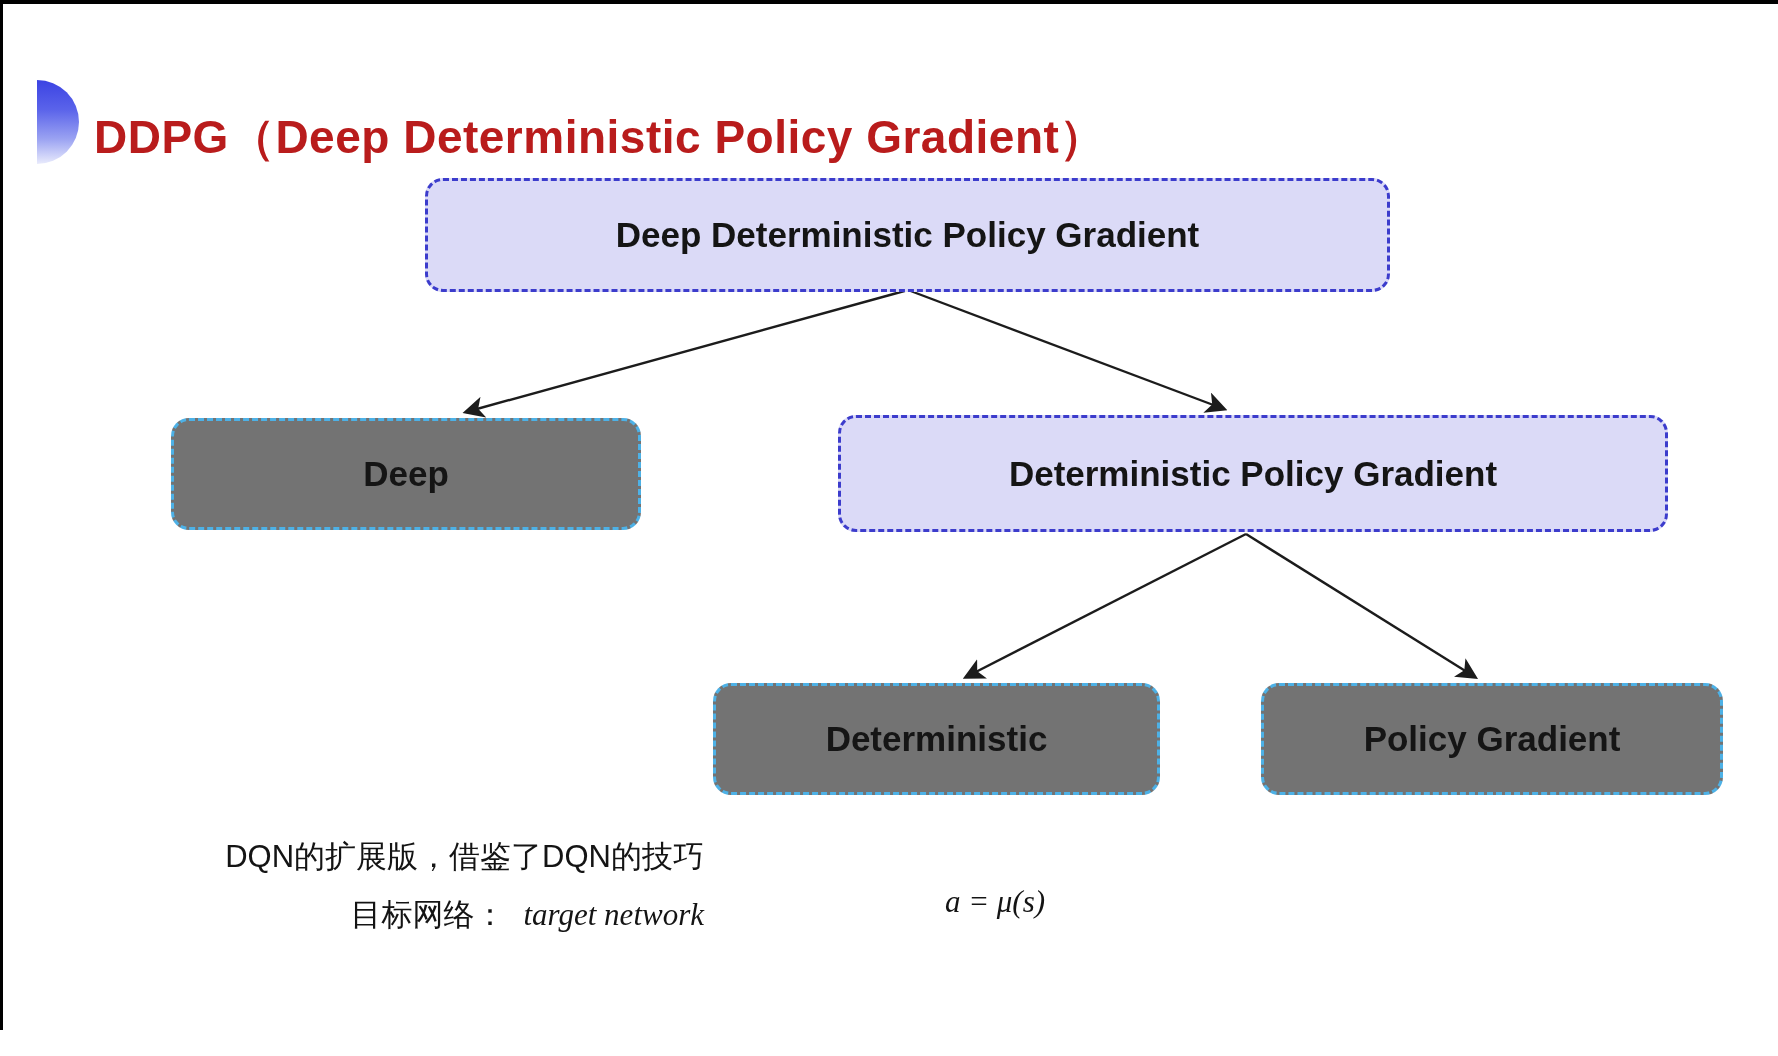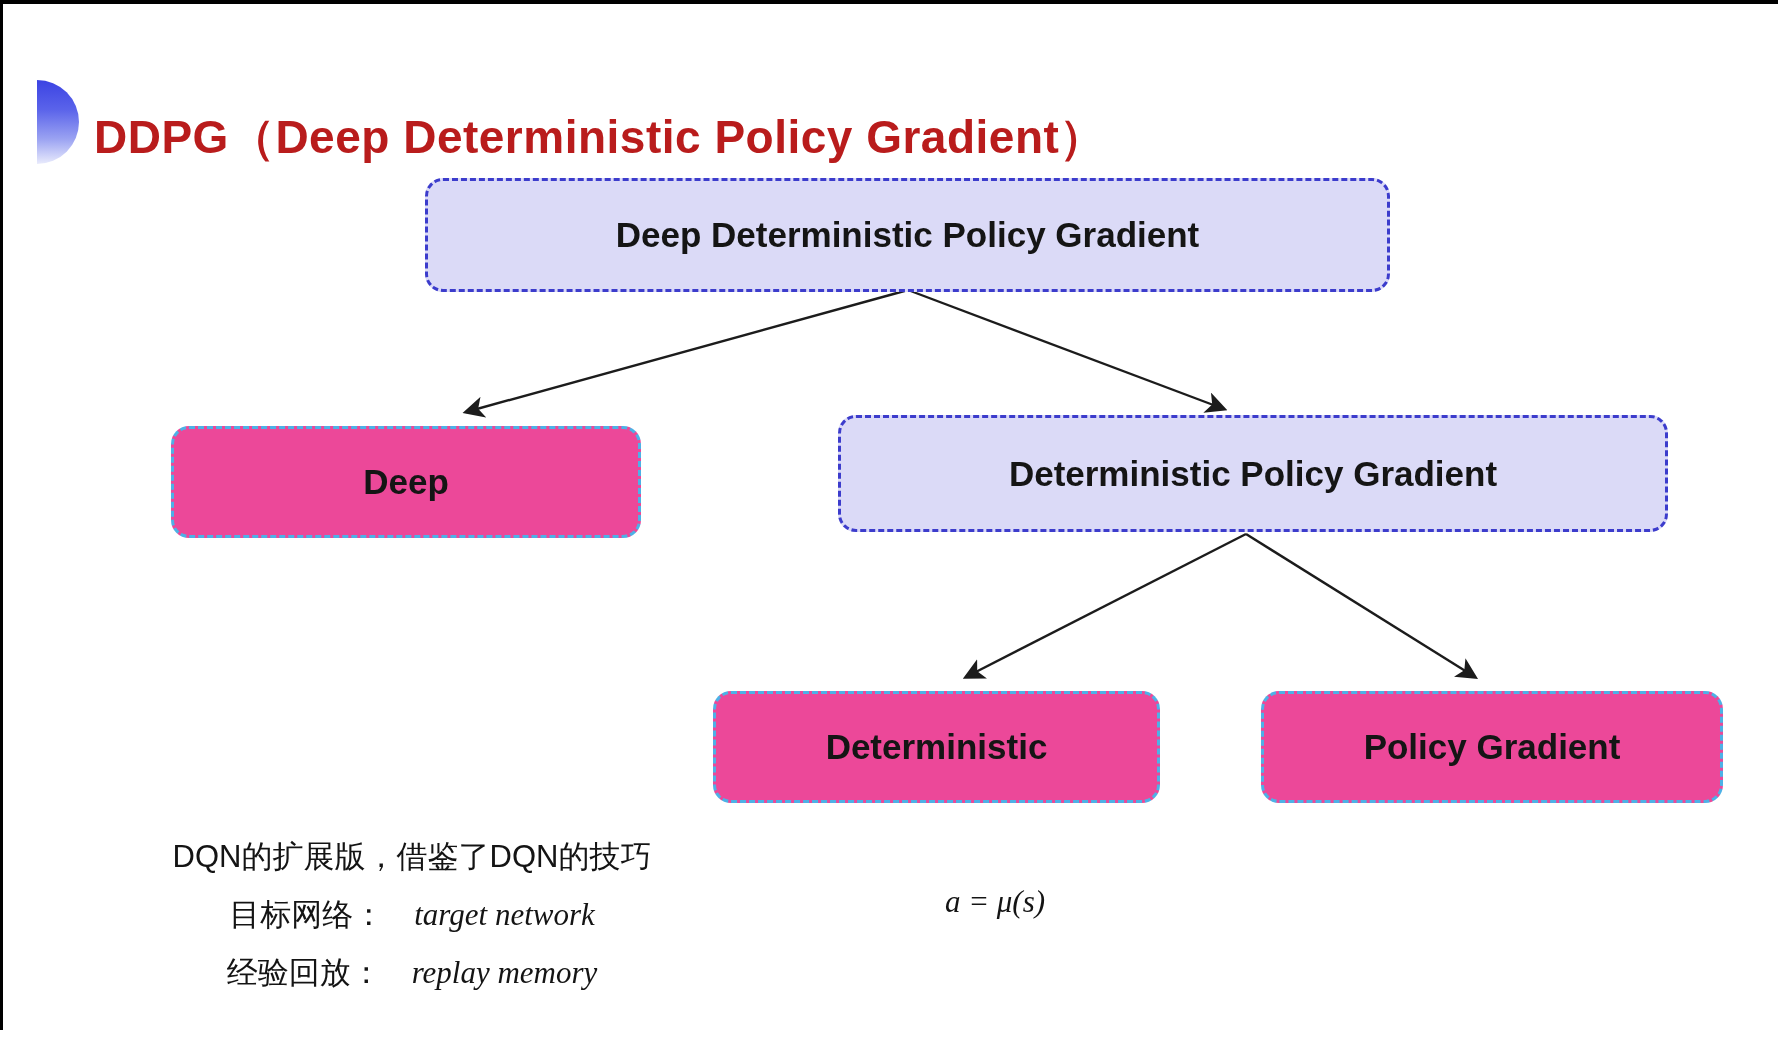--- a/index.html
+++ b/index.html
@@ -33,50 +33,50 @@
     white-space: nowrap;
   }
   .node {
     position: absolute;
     display: flex; align-items: center; justify-content: center;
     border-radius: 18px;
     font-size: 35px; font-weight: 600; color: #151515;
     text-align: center;
   }
   .node.purple { background: #dbdaf7; border: 3px dashed #3c3ccc; }
-  .node.cyan   { background: #ec4899; border: 3px dashed #4db1e6; margin-top: 8px; }
+  .node.cyan   { background: #737373; border: 3px dashed #4db1e6; }
   #node-ddpg          { left: 425px; top: 178px; width: 959px; height: 108px; }
   #node-deep          { left: 171px; top: 418px; width: 464px; height: 106px; }
   #node-dpg           { left: 838px; top: 415px; width: 824px; height: 111px; }
   #node-deterministic { left: 713px; top: 683px; width: 441px; height: 106px; }
   #node-pg            { left: 1261px; top: 683px; width: 456px; height: 106px; }
   #edges {
     position: absolute; left: 0; top: 0;
     width: 1778px; height: 1056px;
     pointer-events: none;
   }
   .note {
     position: absolute;
     color: #141414;
     font-size: 31px; font-weight: 500;
     text-align: center;
     line-height: 58px;
     white-space: nowrap;
   }
   .note-small { line-height: 45px; }
-  #note-deep { left: 120px; top: 828px; width: 584px; }
+  #note-deep { left: 120px; top: 828px; width: 584px; text-align: right; }
   #note-det  { left: 760px; top: 855px; width: 470px; }
   #note-pg   { left: 1280px; top: 855px; width: 420px; }
   .serif-italic {
     font-family: "Liberation Serif", "DejaVu Serif", serif;
     font-style: italic;
     font-weight: 500;
     margin-top: 24px;
   }
-  .cn-label { margin-right: 30px; }
+  .cn-label { margin-right: 18px; }
 </style>
 </head>
 <body>
 
 <div class="frame-top"></div>
 <div class="frame-left"></div>
 
 <div class="title-bullet"></div>
 <h1 class="page-title">DDPG（Deep Deterministic Policy Gradient）</h1>
 
@@ -108,23 +108,20 @@
 </div>
 <div id="node-pg" class="node cyan">
   <span>Policy Gradient</span>
 </div>
 
 <div id="note-deep" class="note">
   <div>DQN的扩展版，借鉴了DQN的技巧</div>
   <div>
     <span class="cn-label">目标网络：</span><span class="serif-italic">target network</span>
   </div>
-  <div>
-    <span class="cn-label">经验回放：</span><span class="serif-italic">replay memory</span>
-  </div>
 </div>
 
 <div id="note-det" class="note note-small">
   <div class="serif-italic">a = μ(s)</div>
 </div>
 
 <div id="note-pg" class="note note-small">
 </div>
 
 </body></html>

